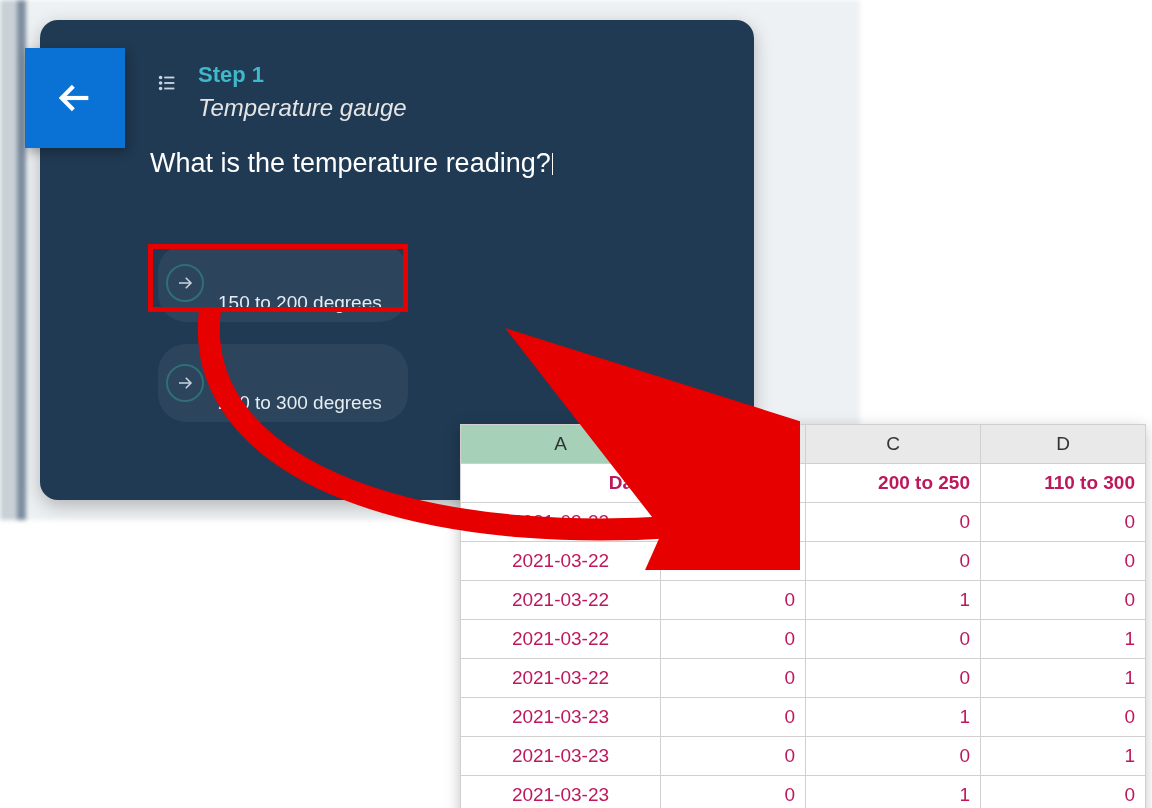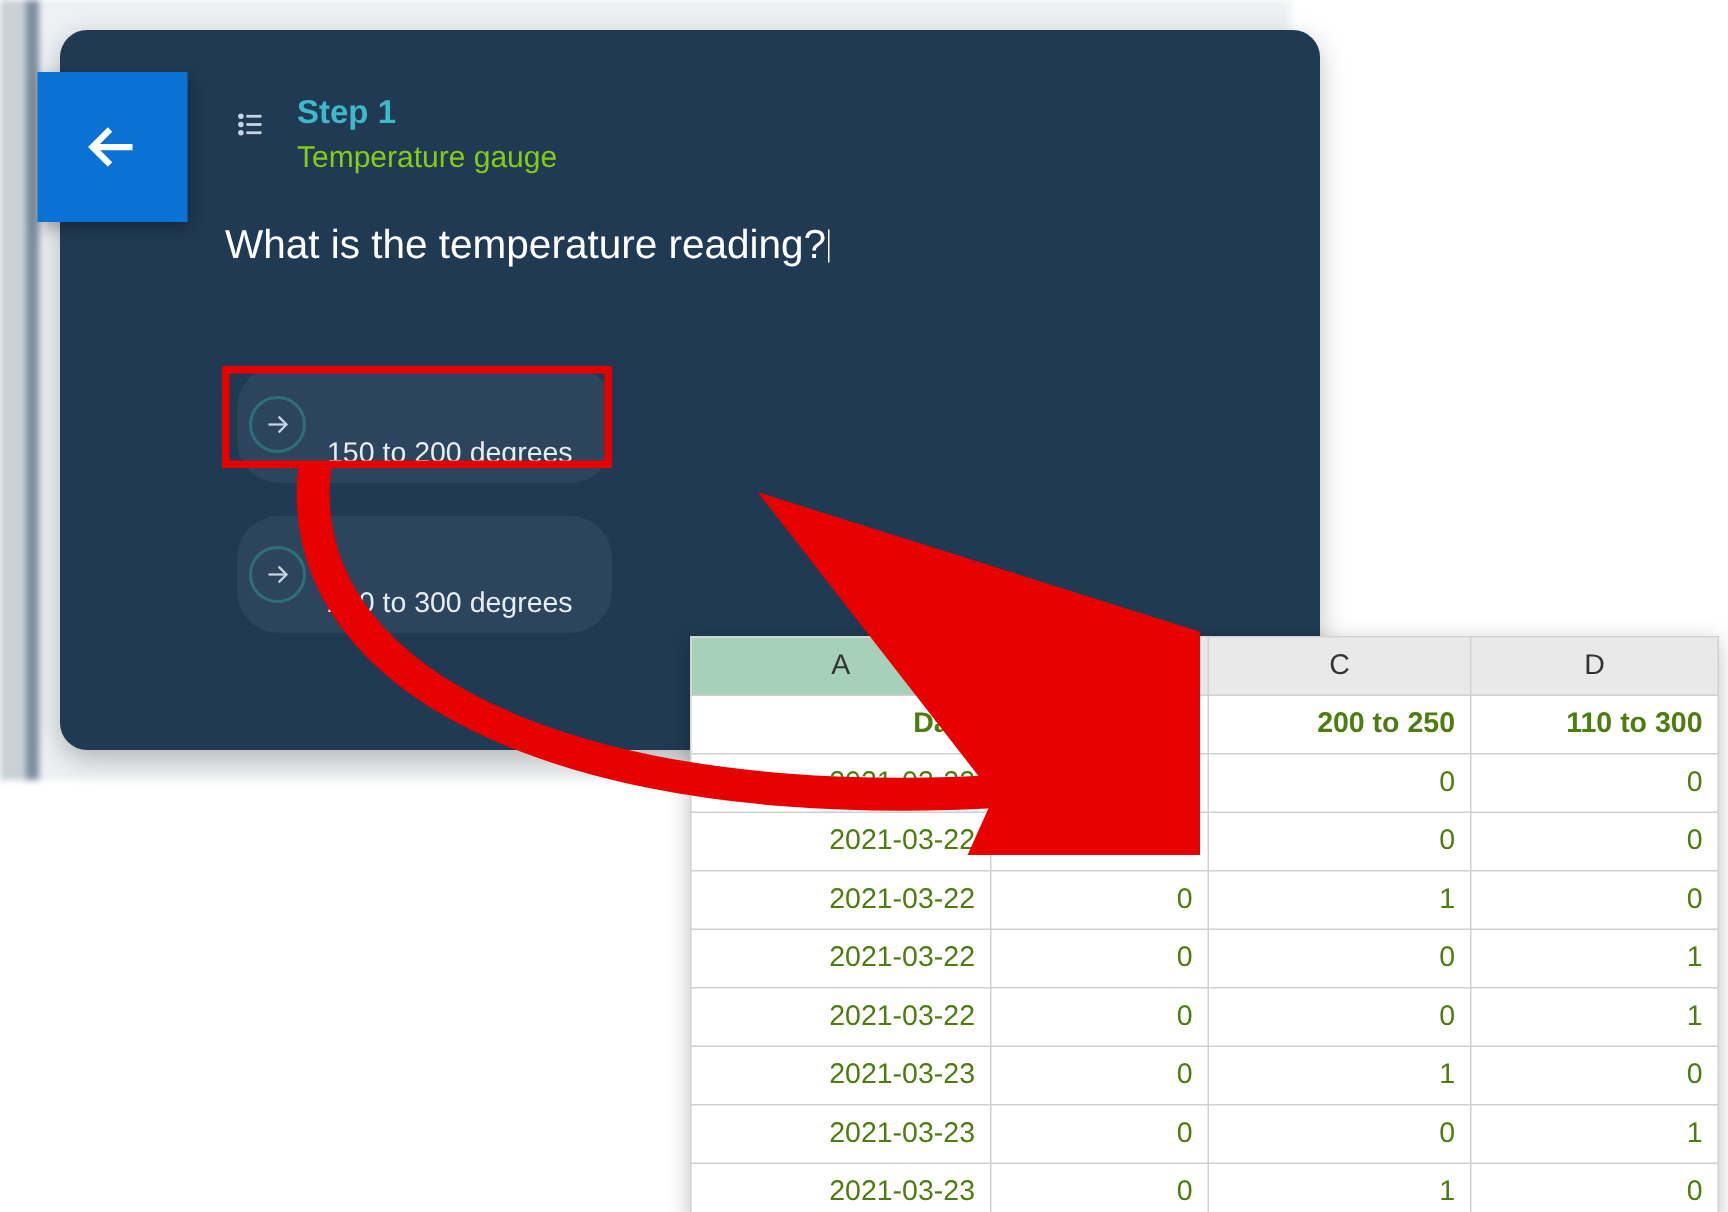--- a/index.html
+++ b/index.html
@@ -25,21 +25,21 @@
         #c9d1d6 0%, #c9d1d6 2%,
         #7d8ea0 2%, #7d8ea0 3%,
         #eef1f3 3%, #eef1f3 100%);
     filter: blur(2px);
   }
 
   .card {
     position: absolute;
     left: 40px;
     top: 20px;
-    width: 840px;
+    width: 714px;
     height: 480px;
     background: #203a53;
     border-radius: 18px;
     box-shadow: 0 6px 18px rgba(0,0,0,0.25);
     color: #e6edf3;
     text-align: center;
   }
 
   .back-btn {
     position: absolute;
@@ -71,22 +71,23 @@
     left: 158px;
     top: 42px;
     font-size: 22px;
     font-weight: 600;
     color: #3fb8c9;
   }
   .step-sub {
     position: absolute;
     left: 158px;
     top: 74px;
-    font-size: 20px;
-    color: #84cc16;
+    font-size: 24px;
+    color: #e5e5e5;
+    font-style: italic;
   }
   .question {
     position: absolute;
     left: 110px;
     top: 128px;
     font-size: 27px;
     color: #ffffff;
   }
   .cursor-bar {
     display: inline-block;
@@ -146,37 +147,37 @@
     border-collapse: collapse;
     width: 100%;
     table-layout: fixed;
   }
   .sheet th, .sheet td {
     border: 1px solid #d0d0d0;
     font-size: 19px;
     padding: 4px 10px;
     height: 30px;
     text-align: right;
-    color: #4d7c0f;
+    color: #be185d;
     background: #ffffff;
   }
   .sheet th.colhead {
     background: #e9e9e9;
     text-align: center;
     font-weight: 400;
     color: #333;
   }
   .sheet th.colhead.active {
     background: #a6d0b8;
   }
   .sheet td.header-row {
     font-weight: 700;
     text-align: right;
   }
-  .sheet td.date { text-align: right; }
+  .sheet td.date { text-align: center; }
 
   
   .arrow-svg {
     position: absolute;
     left: 160px;
     top: 270px;
     width: 640px;
     height: 300px;
     pointer-events: none;
   }

